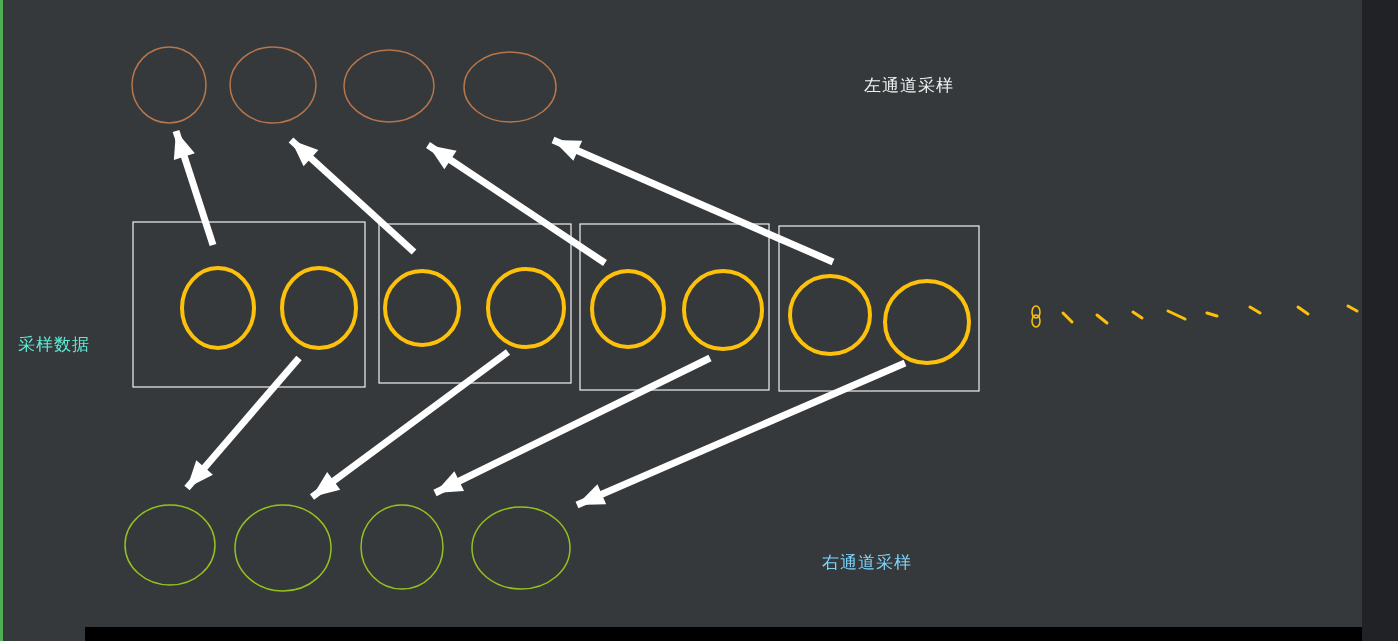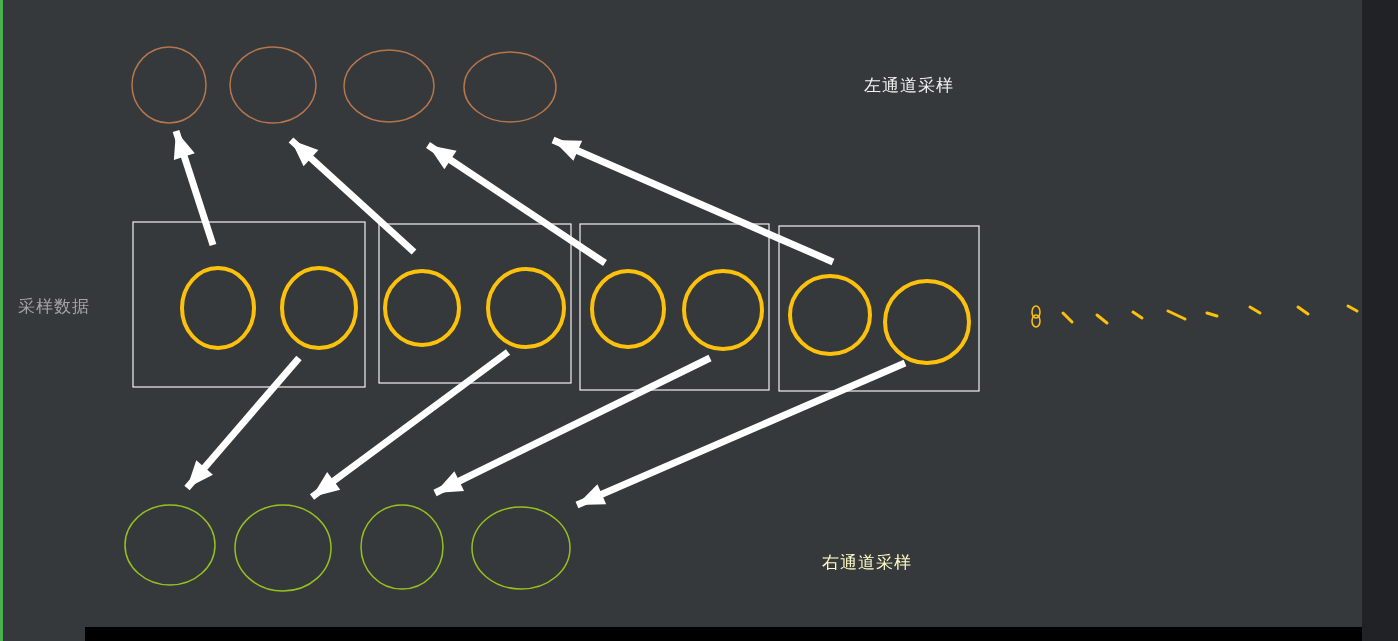--- a/index.html
+++ b/index.html
@@ -75,18 +75,18 @@
       <line x1="1133" y1="312" x2="1142" y2="318" stroke="#fdc10c" stroke-width="3" stroke-linecap="round"></line>
       <line x1="1168" y1="311" x2="1185" y2="319" stroke="#fdc10c" stroke-width="3" stroke-linecap="round"></line>
       <line x1="1207" y1="313" x2="1217" y2="316" stroke="#fdc10c" stroke-width="3" stroke-linecap="round"></line>
       <line x1="1250" y1="307" x2="1260" y2="313" stroke="#fdc10c" stroke-width="3" stroke-linecap="round"></line>
       <line x1="1298" y1="307" x2="1308" y2="314" stroke="#fdc10c" stroke-width="3" stroke-linecap="round"></line>
       <line x1="1348" y1="306" x2="1357" y2="311" stroke="#fdc10c" stroke-width="3" stroke-linecap="round"></line>
     </svg>
 
   <div class="diagram-label" id="label-left-channel" style="color: rgb(240, 240, 240);">左通道采样</div>
 
-  <div class="diagram-label" id="label-source" style="color: #a3a3a3;">采样数据</div>
+  <div class="diagram-label" id="label-source" style="color: #5eead4; margin-top: 38px;">采样数据</div>
 
-  <div class="diagram-label" id="label-right-channel" style="color: #fef9c3; font-family: Liberation Serif, serif;">右通道采样</div>
+  <div class="diagram-label" id="label-right-channel" style="color: #7dd3fc; font-family: Liberation Serif, serif;">右通道采样</div>
 
   <div id="taskbar" style="background: rgb(0, 0, 0);"></div>
 </div>
 
 </body></html>

